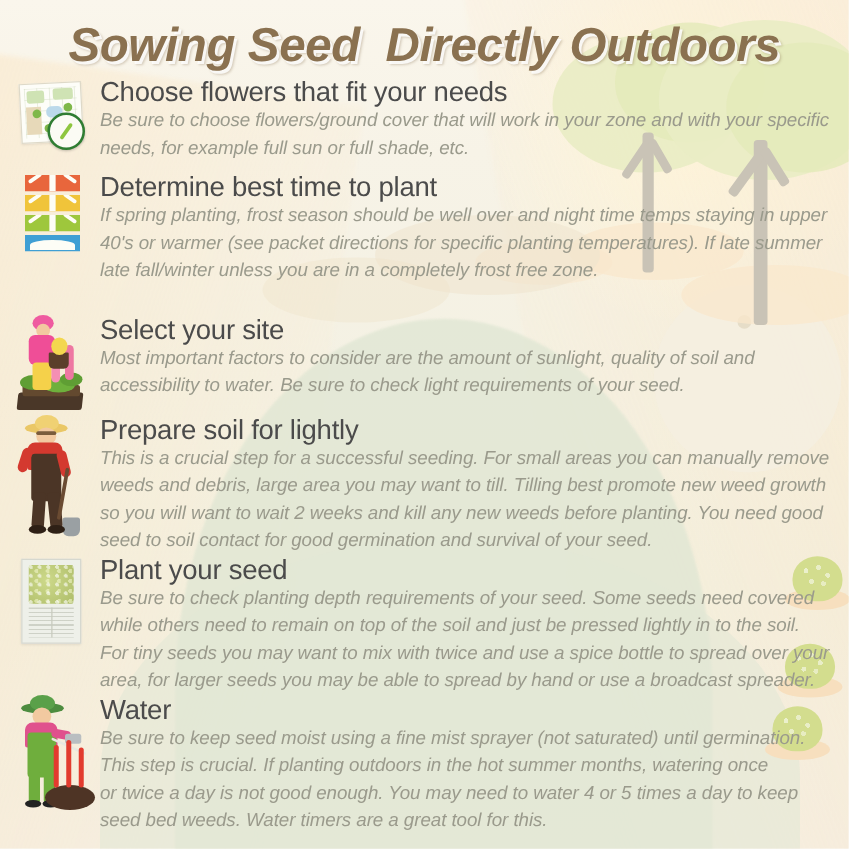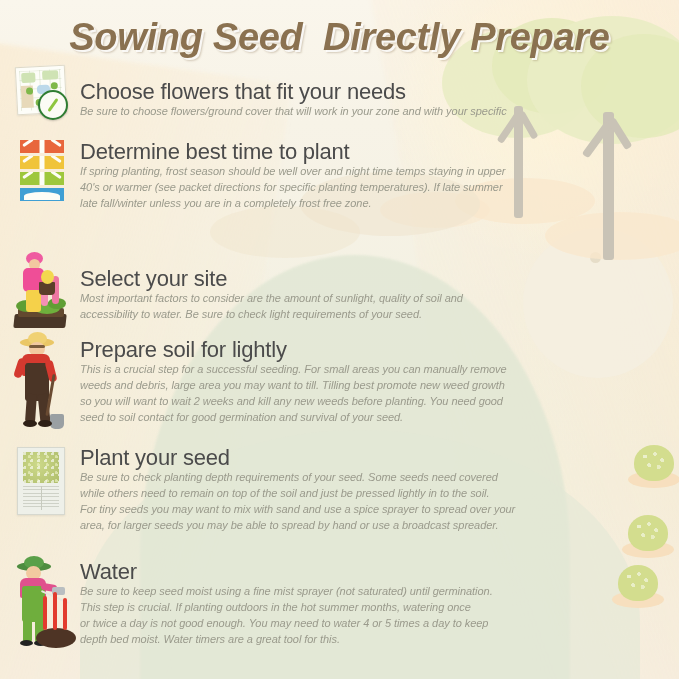--- a/index.html
+++ b/index.html
@@ -147,39 +147,39 @@
     letter-spacing:-.3px;
     text-shadow:2px 2px 0 rgba(255,255,255,.85), 3px 3px 2px rgba(120,95,60,.28);
     white-space:pre;
   }
 
   .step{
     position:absolute;
     left:8px;
     right:10px;
     display:flex;
-    align-items:center;
+    align-items:flex-start;
   }
   .step-icon{
     width:68px;
     flex:0 0 68px;
     position:relative;
     height:76px;
   }
   .step-body{flex:1 1 auto;padding-left:4px;}
   .step-head{
     font-size:22px;
     color:#4b4b4b;
     line-height:1.06;
     margin:0 0 1px 0;
     font-weight:normal;
     letter-spacing:-.2px;
   }
   .step-text{
-    font-size:11px;
+    font-size:15px;
     font-style:italic;
     color:#9a9a8c;
     line-height:1.45;
     margin:0;
     letter-spacing:-.05px;
   }
   .step-text .ln{display:block;white-space:nowrap;}
 
   
   .icon-wrap{position:absolute;left:0;top:0;width:68px;height:78px;}
@@ -307,21 +307,21 @@
         <div class="ball"></div>
     </div>
     <div class="bush" style="left:612px;top:562px;width:52px;height:46px;">
       <div class="pad"></div>
         <div class="ball"></div>
     </div>
   </div>
 
   <div class="content">
 
-    <div class="title">Sowing Seed  Directly Prepare</div>
+    <div class="title">Sowing Seed  Directly Outdoors</div>
 
     <div class="step" style="top:62px;">
       <div class="step-icon">
         <div class="icon-wrap">
           <div class="plan">
             <div class="grid"></div>
             <div class="plot" style="left:5px;top:5px;width:14px;height:10px;"></div>
             <div class="plot" style="left:26px;top:4px;width:16px;height:9px;"></div>
             <div class="pond" style="left:20px;top:18px;width:13px;height:9px;"></div>
             <div class="path" style="left:4px;top:18px;width:12px;height:22px;"></div>
@@ -330,20 +330,21 @@
             <div class="shrub" style="left:34px;top:16px;"></div>
             <div class="shrub" style="left:18px;top:32px;"></div>
           </div>
           <div class="compass"></div>
         </div>
       </div>
       <div class="step-body">
         <div class="step-head">Choose flowers that fit your needs</div>
         <div class="step-text">
           <span class="ln">Be sure to choose flowers/ground cover  that will work in your zone and with your specific</span>
+          <span class="ln">needs, for example full sun or full shade, etc.</span>
         </div>
       </div>
     </div>
 
     <div class="step" style="top:138px;">
       <div class="step-icon">
         <div class="icon-wrap">
           <div class="seasons">
             <div class="bar">
                 <div class="trunk-w"></div>
@@ -454,21 +455,21 @@
             <div class="lines"></div>
             <div class="divider"></div>
           </div>
         </div>
       </div>
       <div class="step-body">
         <div class="step-head">Plant your seed</div>
         <div class="step-text">
           <span class="ln">Be sure to check planting depth requirements of  your seed.  Some seeds need covered</span>
           <span class="ln">while others need to remain on top of the soil and just be pressed lightly in to the  soil.</span>
-          <span class="ln">For tiny seeds you may want to mix with sand and use a spice sprayer to spread over your</span>
+          <span class="ln">For tiny seeds you may want to mix with twice and use a spice bottle to spread over your</span>
           <span class="ln">area, for larger seeds you may be able to spread by hand or use a broadcast spreader.</span>
         </div>
       </div>
     </div>
 
     <div class="step" style="top:556px;">
       <div class="step-icon" style="height:96px;">
         <div class="icon-wrap" style="height:96px;">
 
           <div class="ellipse" style="left:9px;top:6px;width:34px;height:9px;background:#4d8c3f;"></div>
@@ -496,19 +497,19 @@
           <div class="rrect" style="left:45px;top:36px;width:4px;height:38px;background:#e23b2e;border-radius:3px;"></div>
           <div class="rrect" style="left:55px;top:42px;width:4px;height:32px;background:#e23b2e;border-radius:3px;"></div>
         </div>
       </div>
       <div class="step-body">
         <div class="step-head">Water</div>
         <div class="step-text">
           <span class="ln">Be sure to keep seed moist using a fine mist sprayer (not saturated) until germination.</span>
           <span class="ln">This step is crucial. If planting outdoors in the hot summer months, watering once</span>
           <span class="ln"> or twice a day is not good enough. You may need to water 4 or 5 times a day to keep</span>
-          <span class="ln">depth bed moist. Water timers are a great tool for this.</span>
+          <span class="ln">seed bed weeds. Water timers are a great tool for this.</span>
         </div>
       </div>
     </div>
 
   </div>
 </div>
 
 </body></html>

